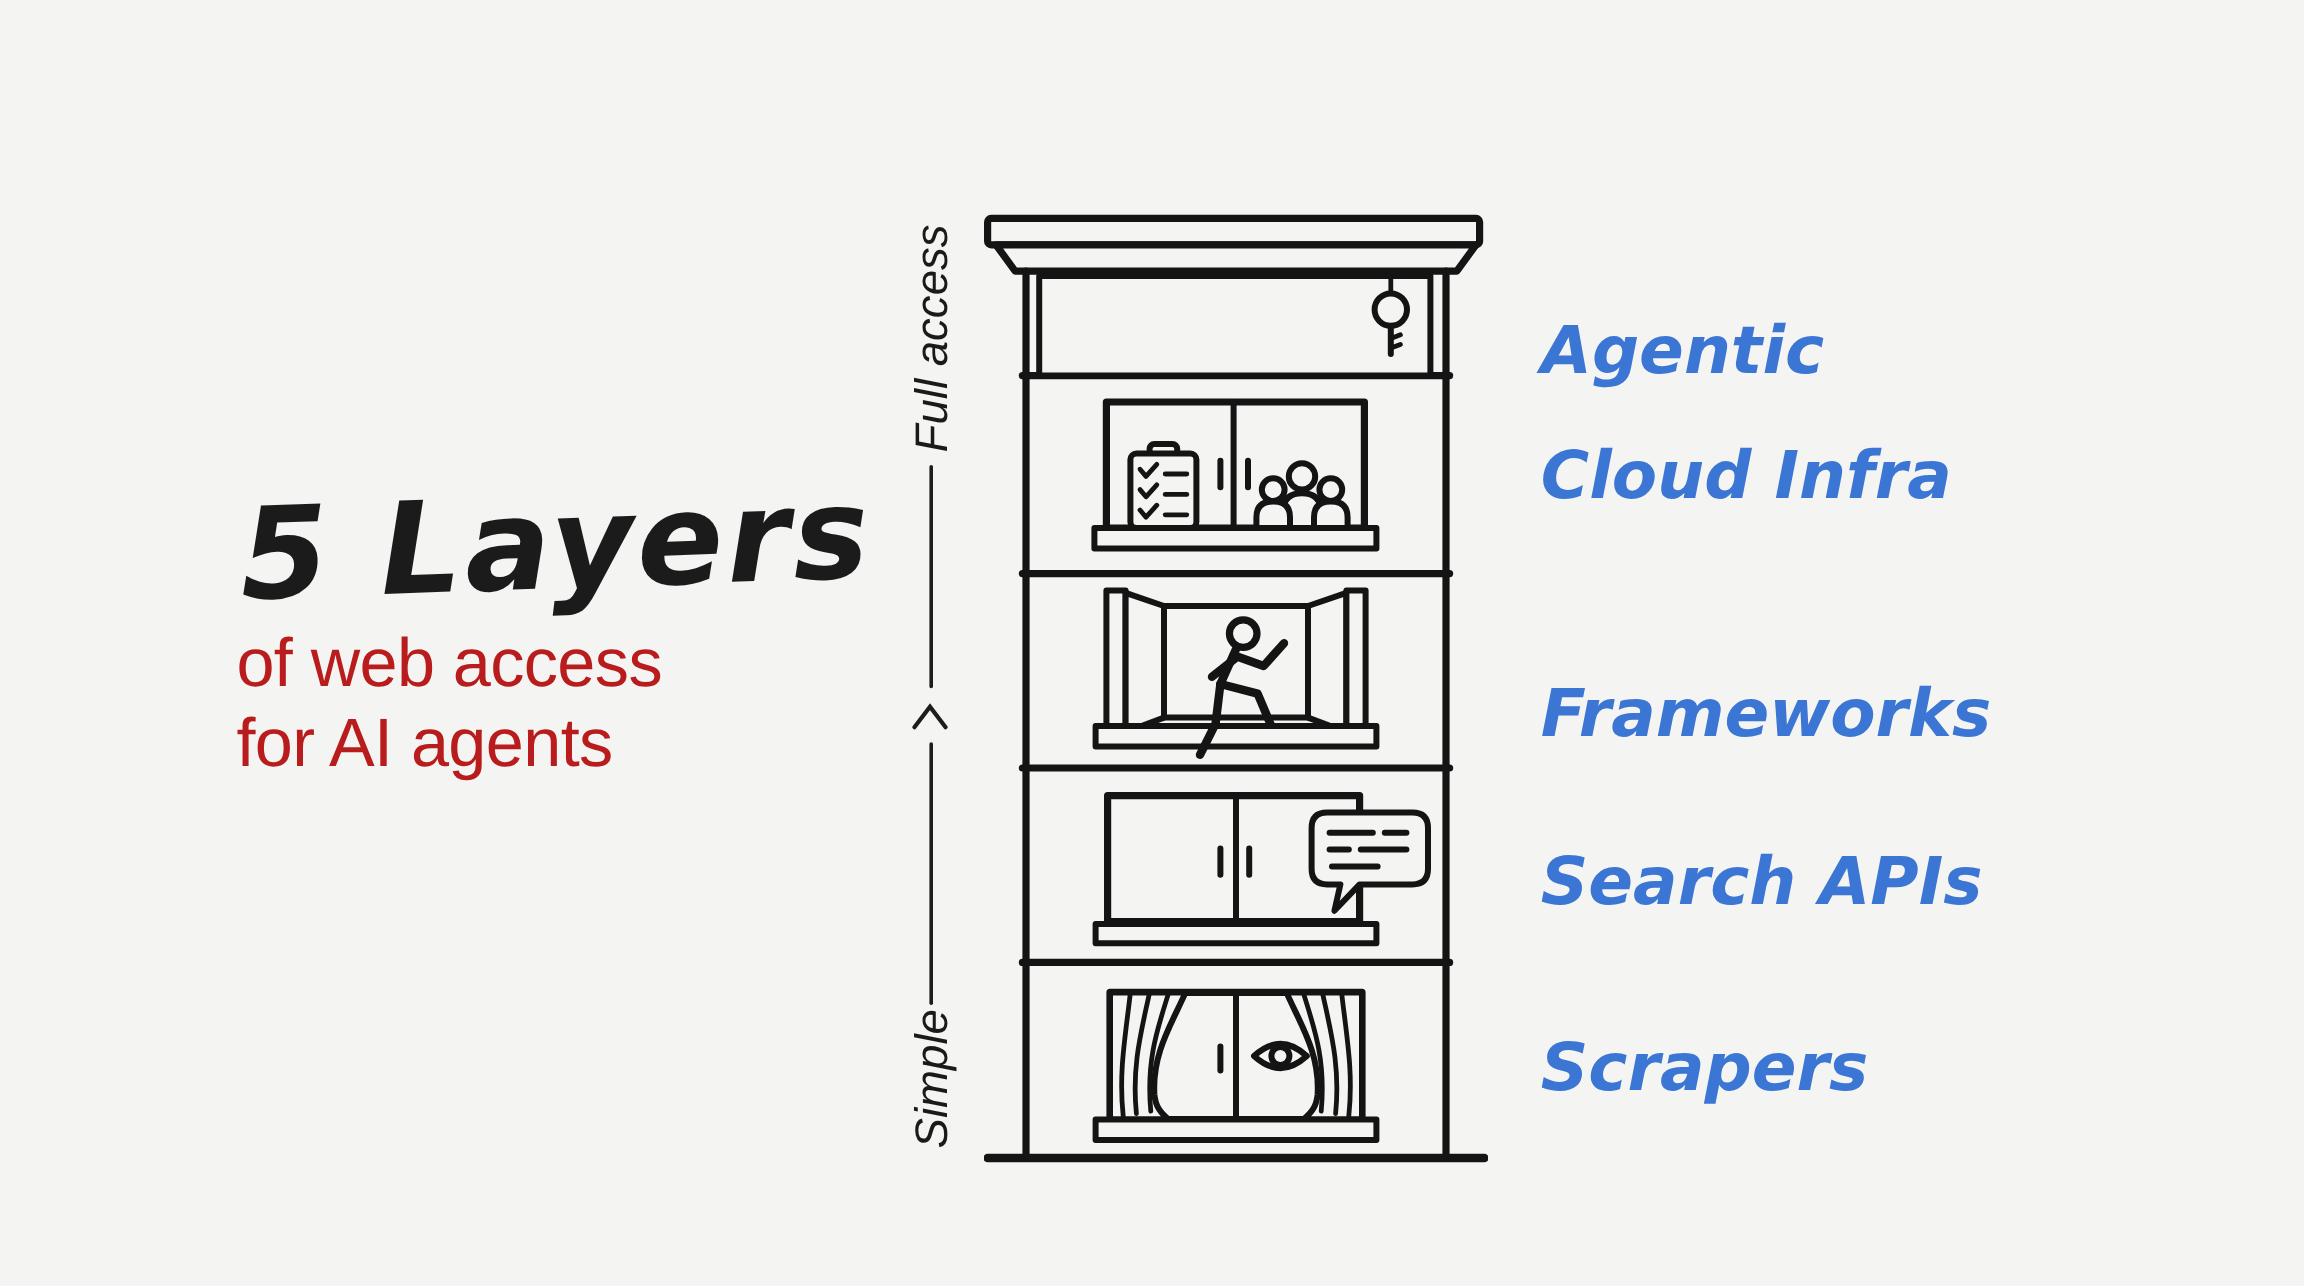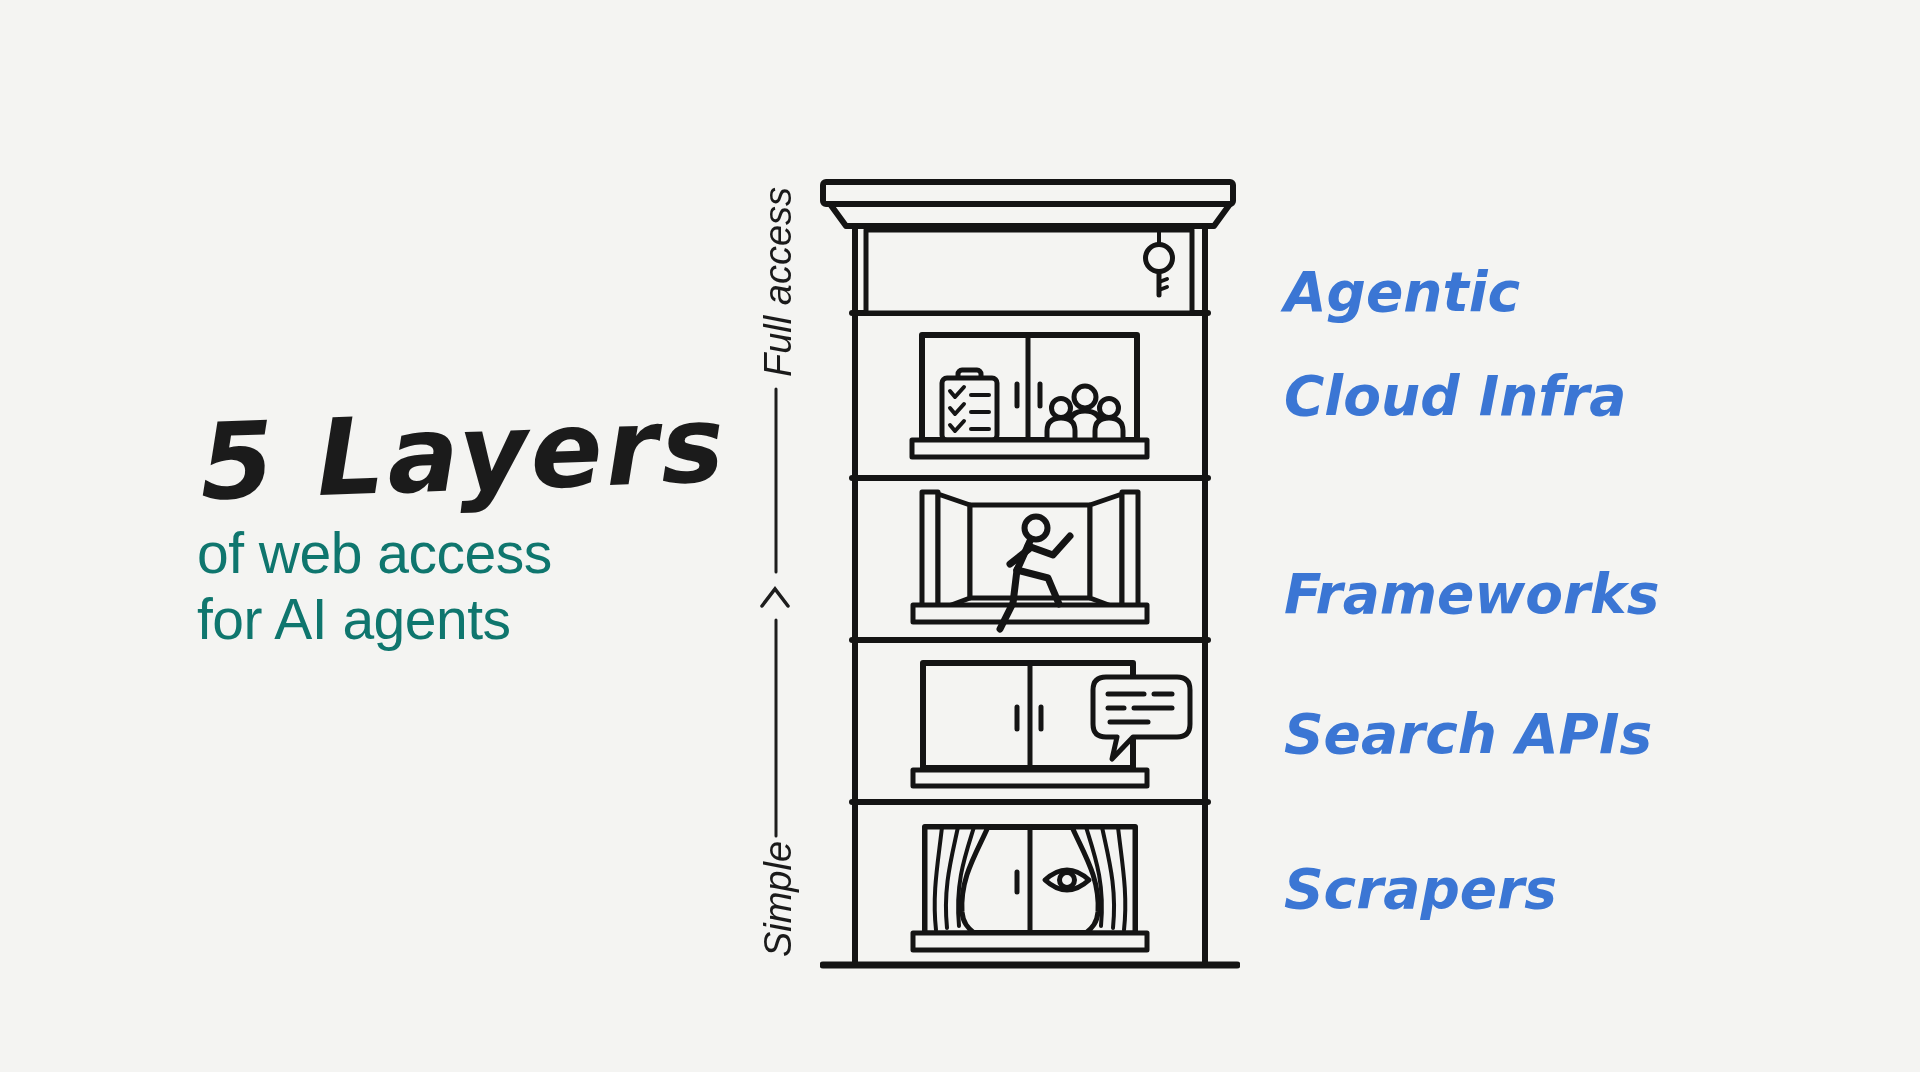--- a/index.html
+++ b/index.html
@@ -22,21 +22,21 @@
     font-family:"DejaVu Sans",sans-serif;
     font-size:106px;font-weight:bold;font-style:italic;
     letter-spacing:3px;color:#1b1b1b;
     transform:rotate(-2deg);
     white-space:nowrap;
   }
   .subtitle{
     position:absolute;left:197px;top:520px;
     font-family:"Liberation Sans",sans-serif;
     font-size:57px;font-weight:500;line-height:66px;
-    letter-spacing:-0.5px;color:#0f766e;
+    letter-spacing:-0.5px;color:#b91c1c;
   }
   
   .axis-label{
     position:absolute;
     font-family:"Liberation Sans",sans-serif;
     font-style:italic;font-size:38px;color:#1a1a1a;
     white-space:nowrap;
     transform:translate(-50%,-50%) rotate(-90deg);
   }
   .axis-label.full{left:778px;top:282px;}

